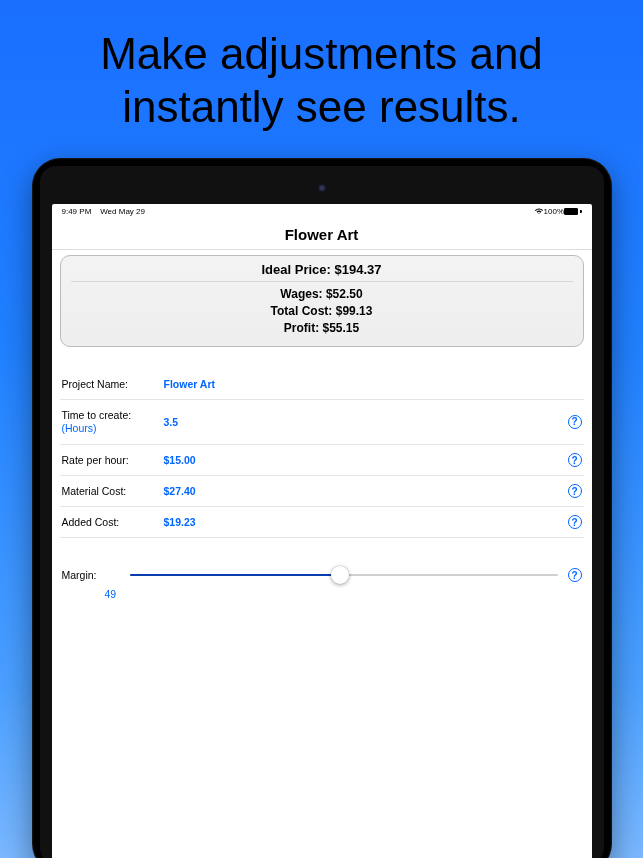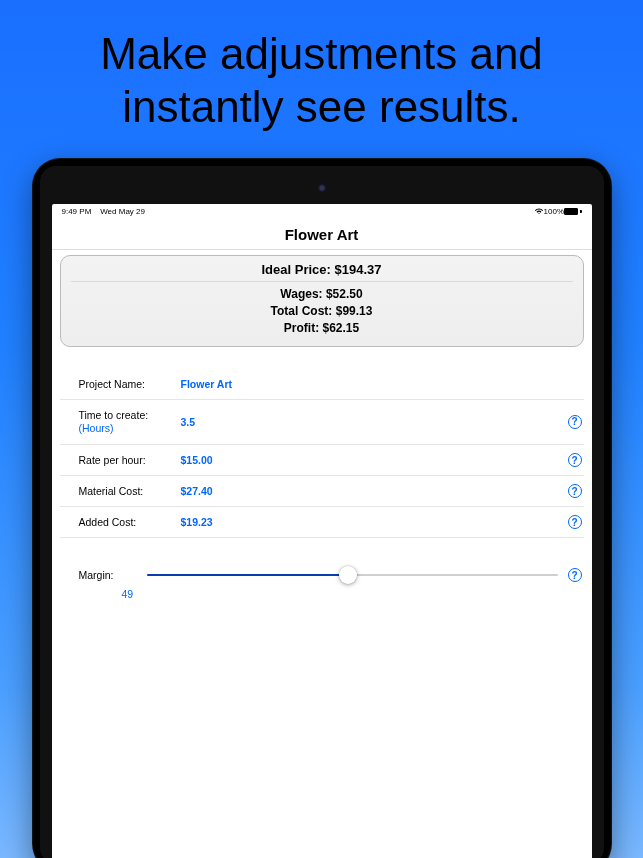--- a/index.html
+++ b/index.html
@@ -93,21 +93,21 @@
     .form-rows { padding: 0 8px; }
     .row {
       display: flex;
       align-items: center;
       padding: 9px 2px;
       border-bottom: 1px solid #e5e5e5;
       font-size: 10.5px;
       position: relative;
     }
     .row:last-child { border-bottom: none; }
-    .row-label { width: 92px; color: #000; margin-left: 17px; }
+    .row-label { width: 92px; color: #000; }
     .row-label.stacked { line-height: 1.25; }
     .row-label .sub { color: #0066ff; display: block; }
     .row-value { color: #0066ff; font-weight: 600; padding-left: 10px; }
     .help-btn {
       position: absolute;
       right: 2px;
       width: 14px; height: 14px;
       border: 1.5px solid #0066ff;
       border-radius: 50%;
       color: #0066ff;
@@ -194,21 +194,21 @@
         <div class="summary-line">
           <span>Wages:</span>
           <span>$52.50</span>
         </div>
         <div class="summary-line">
           <span>Total Cost:</span>
           <span>$99.13</span>
         </div>
         <div class="summary-line">
           <span>Profit:</span>
-          <span>$62.15</span>
+          <span>$55.15</span>
         </div>
       </div>
 
       <div class="form-rows">
 
         <div class="row">
           <span class="row-label">Project Name:</span>
           <span class="row-value">Flower Art</span>
         </div>
 

